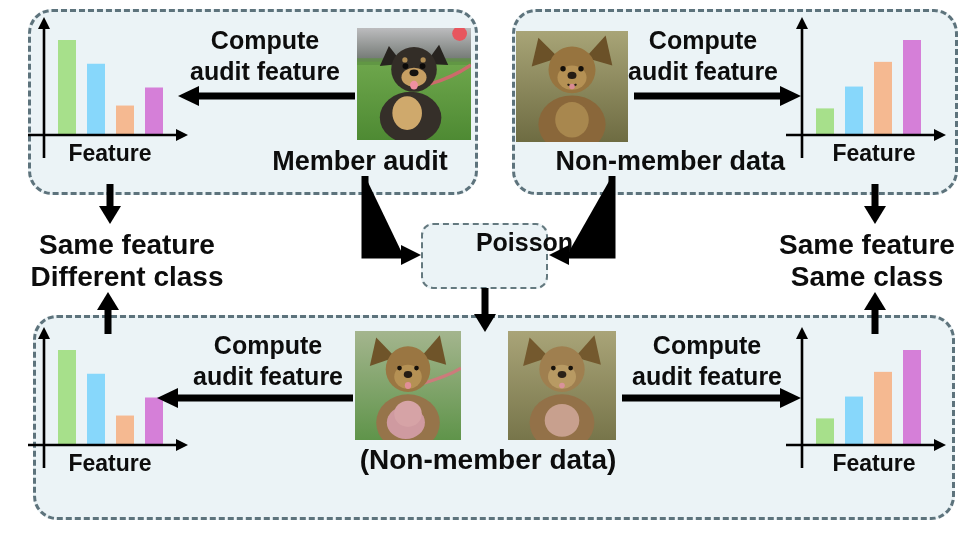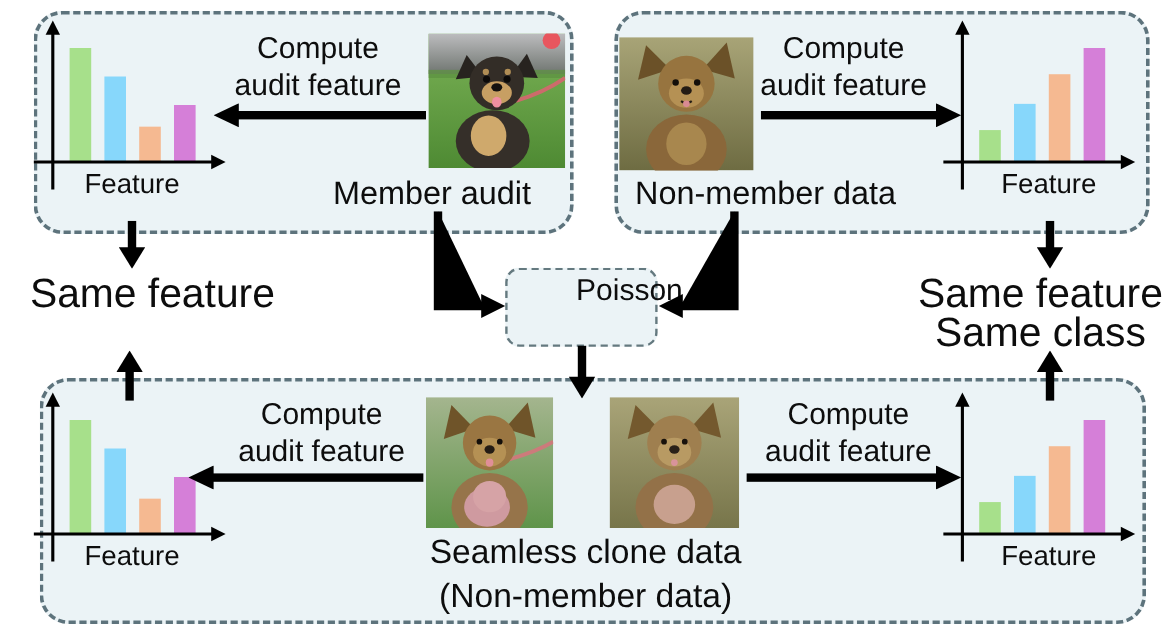--- a/index.html
+++ b/index.html
@@ -9,25 +9,25 @@
   }
   .panel{
     position:absolute;background:#ebf3f6;border:3px dashed #5d737c;
     border-radius:24px;box-sizing:border-box;
   }
   .poisson-panel{
     position:absolute;background:#ebf3f6;border:2px dashed #64797f;
     border-radius:12px;box-sizing:border-box;
   }
   .txt{position:absolute;white-space:nowrap;}
-  .center{text-align:center;}
+  .center{text-align:center;font-weight:bold;}
   .compute{font-size:25px;line-height:31px;}
   .caption{font-size:27px;}
   .chart-label{font-size:23px;}
-  .annotation{font-weight:normal;font-size:34px;line-height:32px;}
+  .annotation{font-weight:bold;font-size:28px;line-height:32px;}
   .poisson-text{font-size:25px;line-height:29px;padding-left:40px;}
   svg.arrow,svg.chart,svg.dog{position:absolute;display:block;}
   svg.arrow *{fill:#000;}
 </style>
 </head>
 <body>
 
 <div class="canvas">
 
   <div class="panel" style="left:28px;top:9px;width:450px;height:186px;"></div>
@@ -97,28 +97,28 @@
   <div class="txt compute center" style="left:158px;top:330px;width:220px;">
     <div>Compute</div>
     <div>audit feature</div>
   </div>
   <div class="txt compute center" style="left:597px;top:330px;width:220px;">
     <div>Compute</div>
     <div>audit feature</div>
   </div>
 
   <div class="txt caption center" style="left:240px;top:146px;width:240px;">Member audit</div>
-  <div class="txt caption center" style="left:503px;top:146px;width:270px;">Non-member data</div>
+  <div class="txt caption center" style="left:515px;top:146px;width:270px;text-align:right;">Non-member data</div>
   <div class="txt caption center" style="left:308px;top:441px;width:360px;line-height:37px;font-size:28px;">
-    <div>Seamless clone data</div>
     <div>(Non-member data)</div>
   </div>
 
   <div class="txt annotation center" style="left:2px;top:229px;width:250px;">
     <div>Same feature</div>
+    <div>Different class</div>
   </div>
   <div class="txt annotation center" style="left:742px;top:229px;width:250px;">
     <div>Same feature</div>
     <div>Same class</div>
   </div>
 
   <svg class="dog" viewBox="0 0 100 100" preserveAspectRatio="none" style="left:357px;top:28px;" width="114" height="112" role="img" aria-label="Yorkshire terrier puppy sitting on grass (member data photo)">
     <defs>
       <linearGradient id="mGrass" x1="0" y1="0" x2="0" y2="1">
           <stop offset="0" stop-color="#7cb357"></stop>

